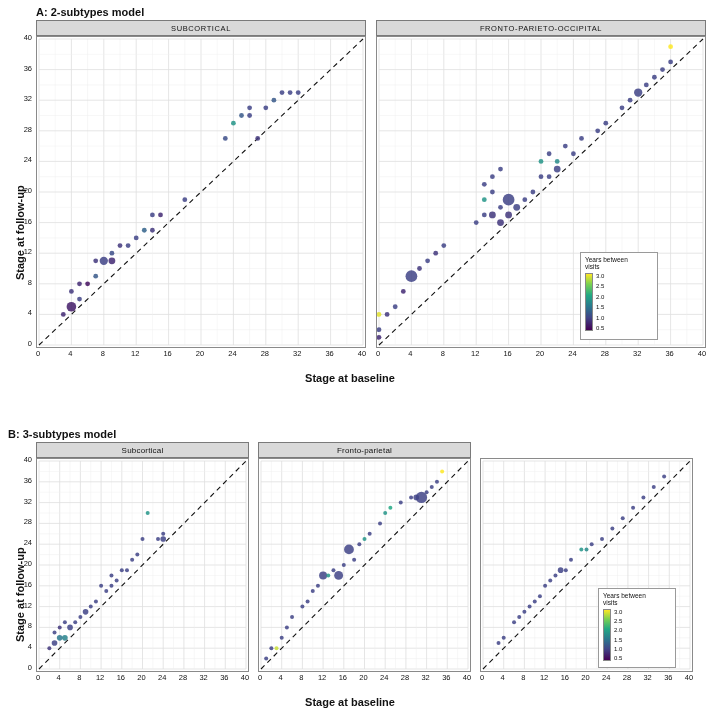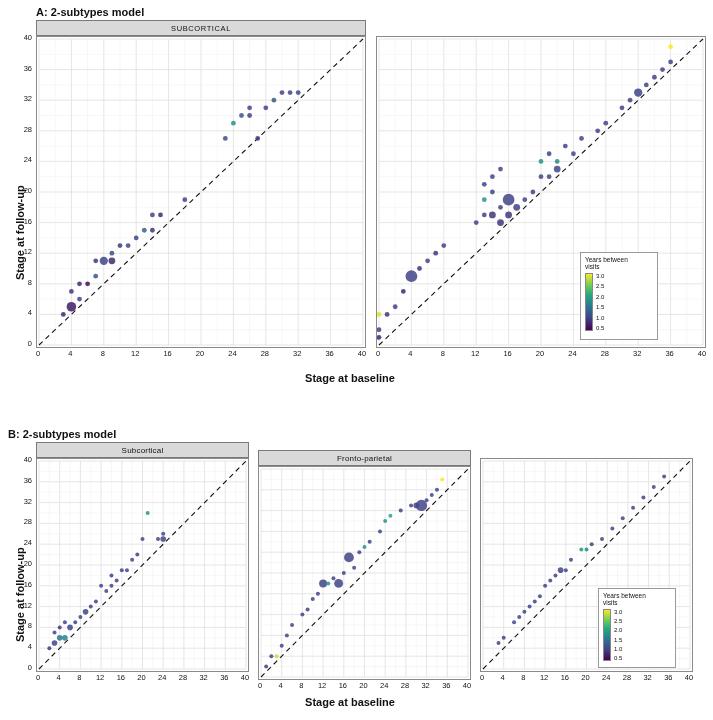--- a/index.html
+++ b/index.html
@@ -114,21 +114,21 @@
     position: absolute;
     white-space: nowrap;
     line-height: 1;
   }
   svg { display: block; }
 </style>
 </head>
 <body>
 
 <div class="panel-title" id="panelA-title">A: 2-subtypes model</div>
-<div class="panel-title" id="panelB-title">B: 2-subtypes model</div>
+<div class="panel-title" id="panelB-title">B: 3-subtypes model</div>
 
 <div class="figure" id="figA">
   <div class="axis-label-y" style="left:14px; top:260px;">Stage at follow-up</div>
   <div class="axis-label-x" style="left:150px; top:352px; width:400px;">Stage at baseline</div>
 
   <div class="facet" style="left:36px; top:0px; width:330px; height:350px;">
     <div class="facet-strip caps" style="width:330px;">
       <span>SUBCORTICAL</span>
     </div>
     <div class="plot-area" id="plotA1" style="top:16px; width:330px; height:312px;">
@@ -228,20 +228,23 @@
       <div class="tick-label-y" style="left: -20px; top: 196.6px; width: 16px;">16</div>
       <div class="tick-label-y" style="left: -20px; top: 166px; width: 16px;">20</div>
       <div class="tick-label-y" style="left: -20px; top: 135.4px; width: 16px;">24</div>
       <div class="tick-label-y" style="left: -20px; top: 104.8px; width: 16px;">28</div>
       <div class="tick-label-y" style="left: -20px; top: 74.2px; width: 16px;">32</div>
       <div class="tick-label-y" style="left: -20px; top: 43.6px; width: 16px;">36</div>
       <div class="tick-label-y" style="left: -20px; top: 13px; width: 16px;">40</div>
     </div>
 
   <div class="facet" style="left:376px; top:0px; width:330px; height:350px;">
+    <div class="facet-strip caps" style="width:330px;">
+      <span>FRONTO-PARIETO-OCCIPITAL</span>
+    </div>
     <div class="plot-area" id="plotA2" style="top:16px; width:330px; height:312px;">
         <svg width="328" height="310">
           <line x1="2" x2="2" y1="2" y2="308" stroke="#dedede" stroke-width="0.8"></line>
           <line y1="308" y2="308" x1="2" x2="326" stroke="#dedede" stroke-width="0.8"></line>
           <line x1="18.2" x2="18.2" y1="2" y2="308" stroke="#eeeeee" stroke-width="0.5"></line>
           <line y1="292.7" y2="292.7" x1="2" x2="326" stroke="#eeeeee" stroke-width="0.5"></line>
           <line x1="34.4" x2="34.4" y1="2" y2="308" stroke="#dedede" stroke-width="0.8"></line>
           <line y1="277.4" y2="277.4" x1="2" x2="326" stroke="#dedede" stroke-width="0.8"></line>
           <line x1="50.6" x2="50.6" y1="2" y2="308" stroke="#eeeeee" stroke-width="0.5"></line>
           <line y1="262.1" y2="262.1" x1="2" x2="326" stroke="#eeeeee" stroke-width="0.5"></line>
@@ -459,21 +462,21 @@
       <div class="tick-label-y" style="left: -20px; top: 158.6px; width: 16px;">12</div>
       <div class="tick-label-y" style="left: -20px; top: 137.8px; width: 16px;">16</div>
       <div class="tick-label-y" style="left: -20px; top: 117px; width: 16px;">20</div>
       <div class="tick-label-y" style="left: -20px; top: 96.2px; width: 16px;">24</div>
       <div class="tick-label-y" style="left: -20px; top: 75.4px; width: 16px;">28</div>
       <div class="tick-label-y" style="left: -20px; top: 54.6px; width: 16px;">32</div>
       <div class="tick-label-y" style="left: -20px; top: 33.8px; width: 16px;">36</div>
       <div class="tick-label-y" style="left: -20px; top: 13px; width: 16px;">40</div>
     </div>
 
-  <div class="facet" style="left:258px; top:8px; width:252px; height:250px;">
+  <div class="facet" style="left:258px; top:0px; width:252px; height:250px;">
     <div class="facet-strip" style="width:213px;">
       <span>Fronto-parietal</span>
     </div>
     <div class="plot-area" id="plotB2" style="top:16px; width:213px; height:214px;">
         <svg width="211" height="212">
           <line x1="2" x2="2" y1="2" y2="210" stroke="#dedede" stroke-width="0.8"></line>
           <line y1="210" y2="210" x1="2" x2="209" stroke="#dedede" stroke-width="0.8"></line>
           <line x1="12.350000000000001" x2="12.350000000000001" y1="2" y2="210" stroke="#eeeeee" stroke-width="0.5"></line>
           <line y1="199.6" y2="199.6" x1="2" x2="209" stroke="#eeeeee" stroke-width="0.5"></line>
           <line x1="22.700000000000003" x2="22.700000000000003" y1="2" y2="210" stroke="#dedede" stroke-width="0.8"></line>

